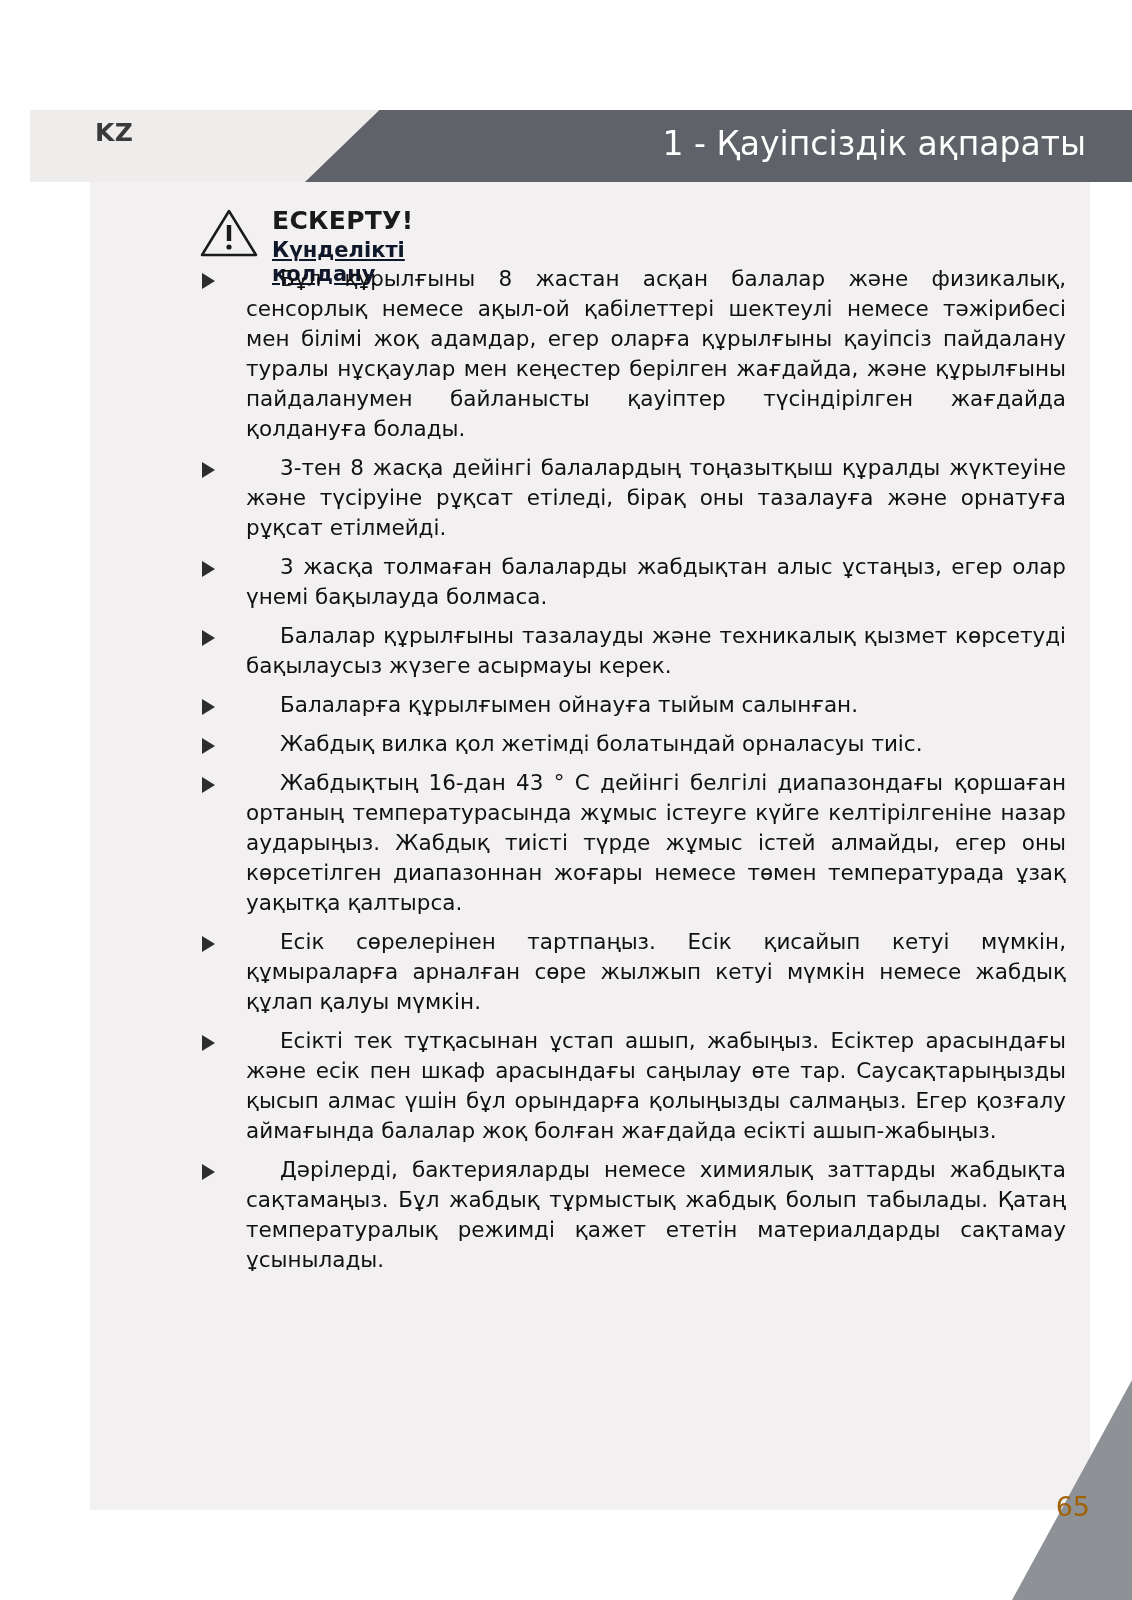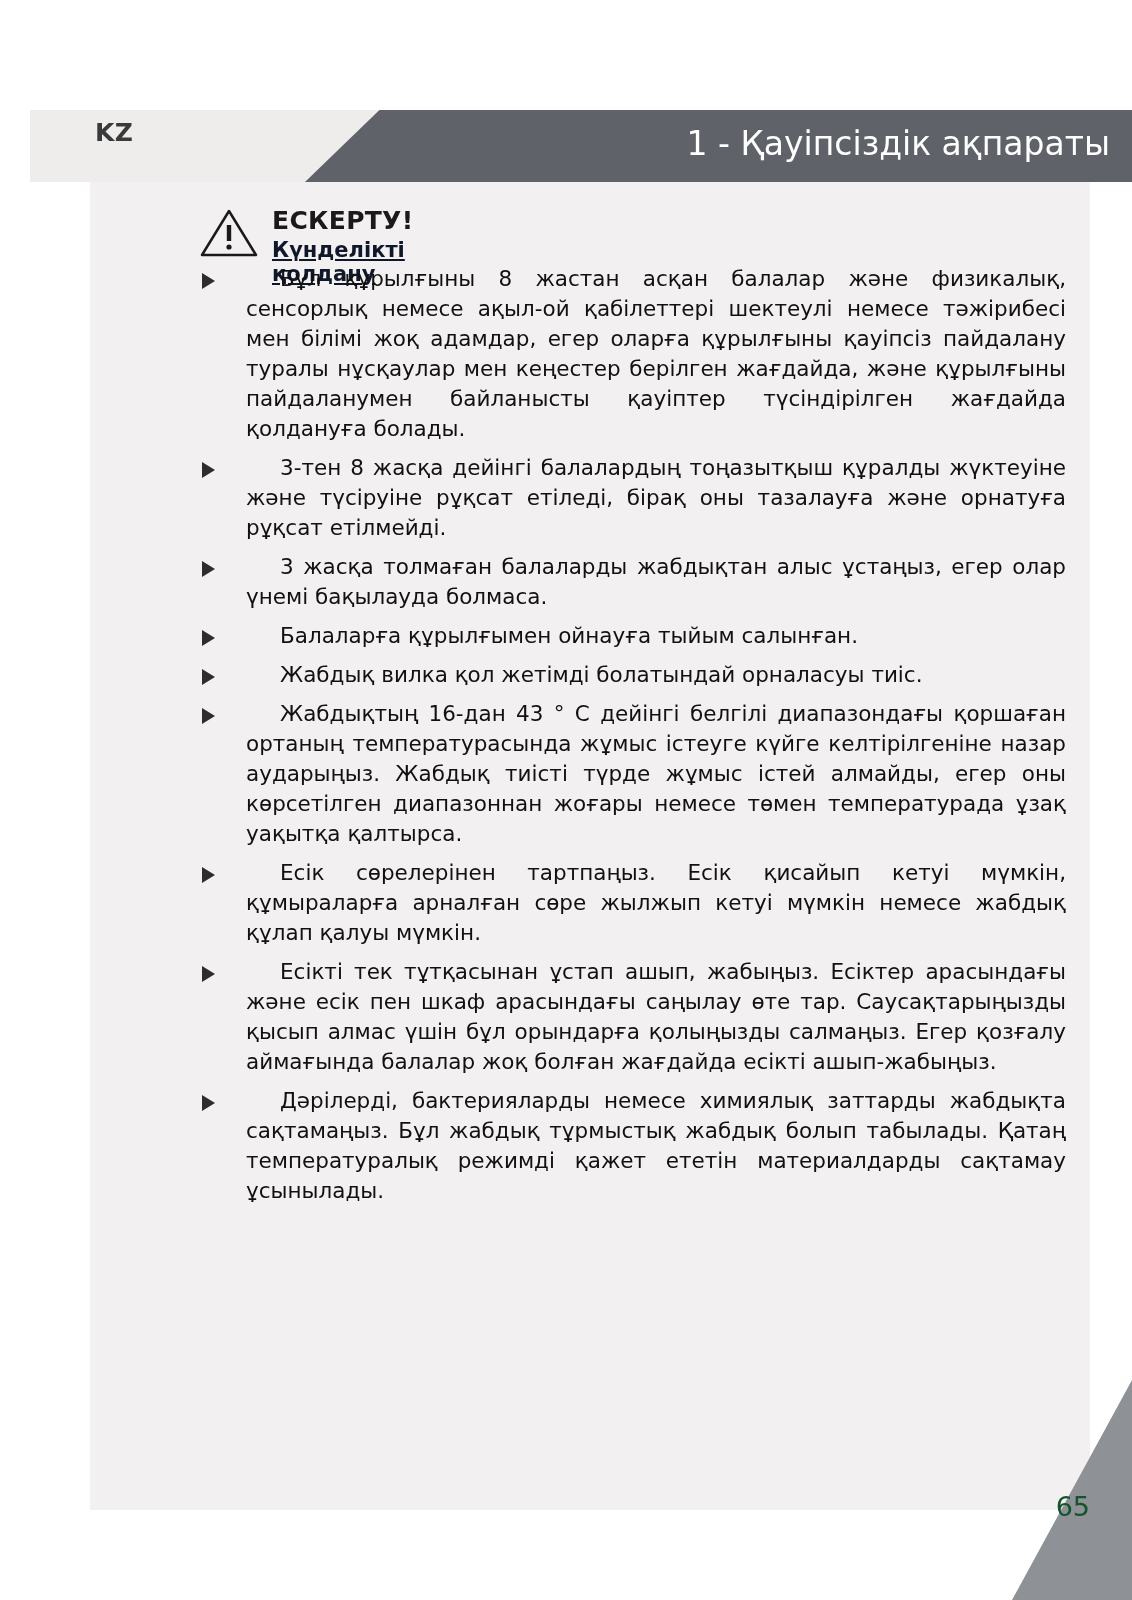--- a/index.html
+++ b/index.html
@@ -53,21 +53,21 @@
     position: absolute;
     left: 305px;
     top: 0;
     width: 827px;
     height: 72px;
     background: #5f6268;
     clip-path: polygon(9% 0, 100% 0, 100% 100%, 0 100%);
   }
   .header-title {
     position: absolute;
-    right: 22px;
+    right: 46px;
     top: 14px;
     font-size: 33px;
     color: #ffffff;
     font-weight: normal;
     white-space: nowrap;
   }
 
   
   .content {
     position: absolute;
@@ -150,21 +150,21 @@
     width: 120px;
     height: 220px;
     background: #8e9196;
     clip-path: polygon(100% 0, 100% 100%, 0 100%);
   }
   .page-num {
     position: absolute;
     right: 42px;
     bottom: 78px;
     font-size: 27px;
-    color: #14532d;
+    color: #a16207;
   }
 </style>
 </head>
 <body>
 
 <div class="page">
 
   <div class="header">
     <div class="header-left"></div>
     <div class="header-right"></div>
@@ -192,20 +192,24 @@
       <div class="item">
         <span class="bullet"></span>
         <span class="item-text">3-тен 8 жасқа дейінгі балалардың тоңазытқыш құралды жүктеуіне және түсіруіне рұқсат етіледі, бірақ оны тазалауға және орнатуға рұқсат етілмейді.</span>
       </div>
       <div class="item">
         <span class="bullet"></span>
         <span class="item-text">3 жасқа толмаған балаларды жабдықтан алыс ұстаңыз, егер олар үнемі бақылауда болмаса.</span>
       </div>
       <div class="item">
         <span class="bullet"></span>
+        <span class="item-text">Балалар құрылғыны тазалауды және техникалық қызмет көрсетуді бақылаусыз жүзеге асырмауы керек.</span>
+      </div>
+      <div class="item">
+        <span class="bullet"></span>
         <span class="item-text">Балаларға құрылғымен ойнауға тыйым салынған.</span>
       </div>
       <div class="item">
         <span class="bullet"></span>
         <span class="item-text">Жабдық вилка қол жетімді болатындай орналасуы тиіс.</span>
       </div>
       <div class="item">
         <span class="bullet"></span>
         <span class="item-text">Жабдықтың 16-дан 43 ° С дейінгі белгілі диапазондағы қоршаған ортаның температурасында жұмыс істеуге күйге келтірілгеніне назар аударыңыз. Жабдық тиісті түрде жұмыс істей алмайды, егер оны көрсетілген диапазоннан жоғары немесе төмен температурада ұзақ уақытқа қалтырса.</span>
       </div>

